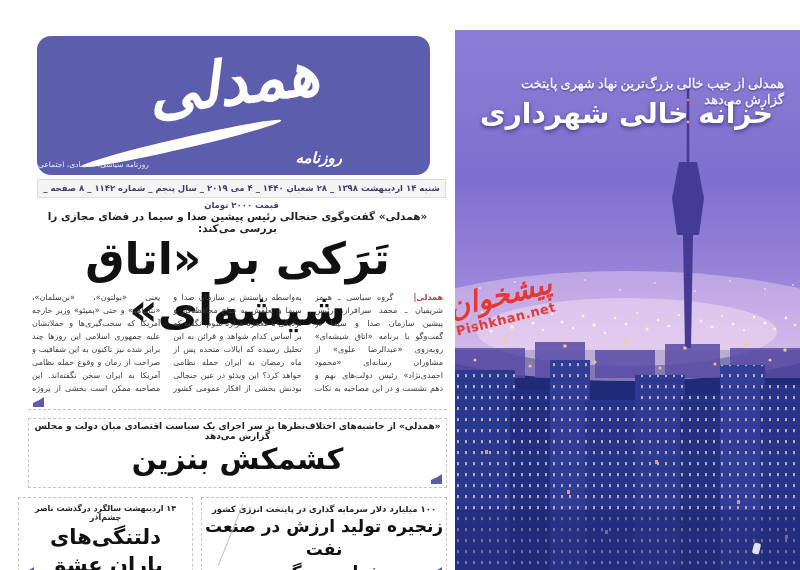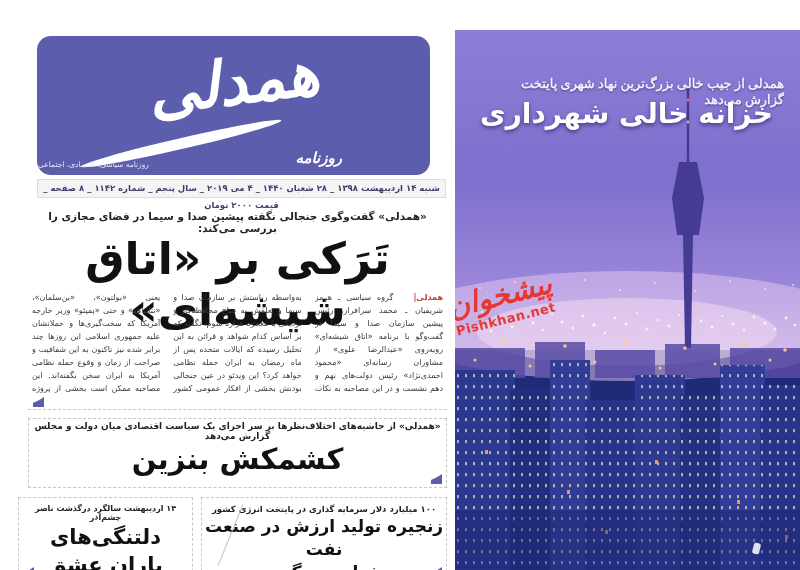--- a/index.html
+++ b/index.html
@@ -118,21 +118,21 @@
   <div class="masthead-box">
     <div class="logo-swoosh"></div>
     <div class="logo-main">همدلی</div>
     <div class="logo-prefix">روزنامه</div>
     <div class="masthead-tagline">روزنامه سیاسی، اقتصادی، اجتماعی و فرهنگی صبح ایران</div>
   </div>
 
   <div class="dateline">شنبه ۱۴ اردیبهشت ۱۳۹۸ _ ۲۸ شعبان ۱۴۴۰ _ ۴ می ۲۰۱۹ _ سال پنجم _ شماره ۱۱۴۲ _ ۸ صفحه _ قیمت ۲۰۰۰ تومان</div>
 
   <div class="lead-article">
-    <div class="kicker">«همدلی» گفت‌وگوی جنجالی نگفته پیشین صدا و سیما در فضای مجازی را بررسی می‌کند:</div>
+    <div class="kicker">«همدلی» گفت‌وگوی جنجالی رئیس پیشین صدا و سیما در فضای مجازی را بررسی می‌کند:</div>
     <div class="headline">تَرَکی بر «اتاق شیشه‌ای»</div>
     <div class="lead-body">
       <div class="lead-col"><span class="lead-in">همدلی| </span><span>گروه سیاسی ـ هرمز شریفیان ـ محمد سرافراز، رئیس پیشین سازمان صدا و سیما در گفت‌وگو با برنامه «اتاق شیشه‌ای» روبه‌روی «عبدالرضا علوی» از مشاوران رسانه‌ای «محمود احمدی‌نژاد» رئیس دولت‌های نهم و دهم نشست و در این مصاحبه به نکات حساسی اشاره کرد. او از حمله قریب‌الوقوع آمریکا به ایران، فساد گسترده اقتصادی در حکومت و زد و بندهای بسیار اشاره و تاکید کرد که مردم در شرایط سختی قرار دارند و حکومت باید دست به اصلاحات اساسی بزند چون آمریکا می‌خواهد پس از ماه رمضان تدارک حمله نظامی علیه ایران را ببیند. سرافراز</span></div>
       <div class="lead-col">به‌واسطه ریاستش بر سازمان صدا و سیما و تعلقش به جناح محافظه‌کار و نزدیکی با معجزه هزاره سوم، نگفته که بر اساس کدام شواهد و قرائن به این تحلیل رسیده که ایالات متحده پس از ماه رمضان به ایران حمله نظامی خواهد کرد؟ این ویدئو در عین جنجالی بودنش بخشی از افکار عمومی کشور را طی ۷۲ ساعت گذشته دچار تشویش ناشی از حمله نظامی ایالات متحده کرده و اگر این گفته او مصداق تشویش اذهان عمومی نیست، پس چیست؟ درست است که احتمال درگیری نظامی بین ایران و آمریکا بسیار شدت یافته اما اعضای «گروه B» به گفته «محمدجواد ظریف»</div>
       <div class="lead-col">یعنی «بولتون»، «بن‌سلمان»، «نتانیاهو» و حتی «پمپئو» وزیر خارجه آمریکا که سخت‌گیری‌ها و حملاتشان علیه جمهوری اسلامی این روزها چند برابر شده نیز تاکنون به این شفافیت و صراحت از زمان و وقوع حمله نظامی آمریکا به ایران سخن نگفته‌اند. این مصاحبه ممکن است بخشی از پروژه نزدیکی محمد سرافراز به محمود احمدی‌نژاد و برای انتخابات ریاست جمهوری ۱۴۰۰ باشد، جایی که اصلاح‌طلبان در شرایط کاهش شدید مقبولیت قرار گرفته‌اند و همین نکته احمدی‌نژاد و حامیانش را به این فکر انداخته تا با تاختن به لایه‌های دست‌نیافتنی قدرت...</div>
     </div>
     <div class="corner-mark" style="left:5px; bottom:2px;"></div>
   </div>
 
   <div class="benzin-box dashed-box">

